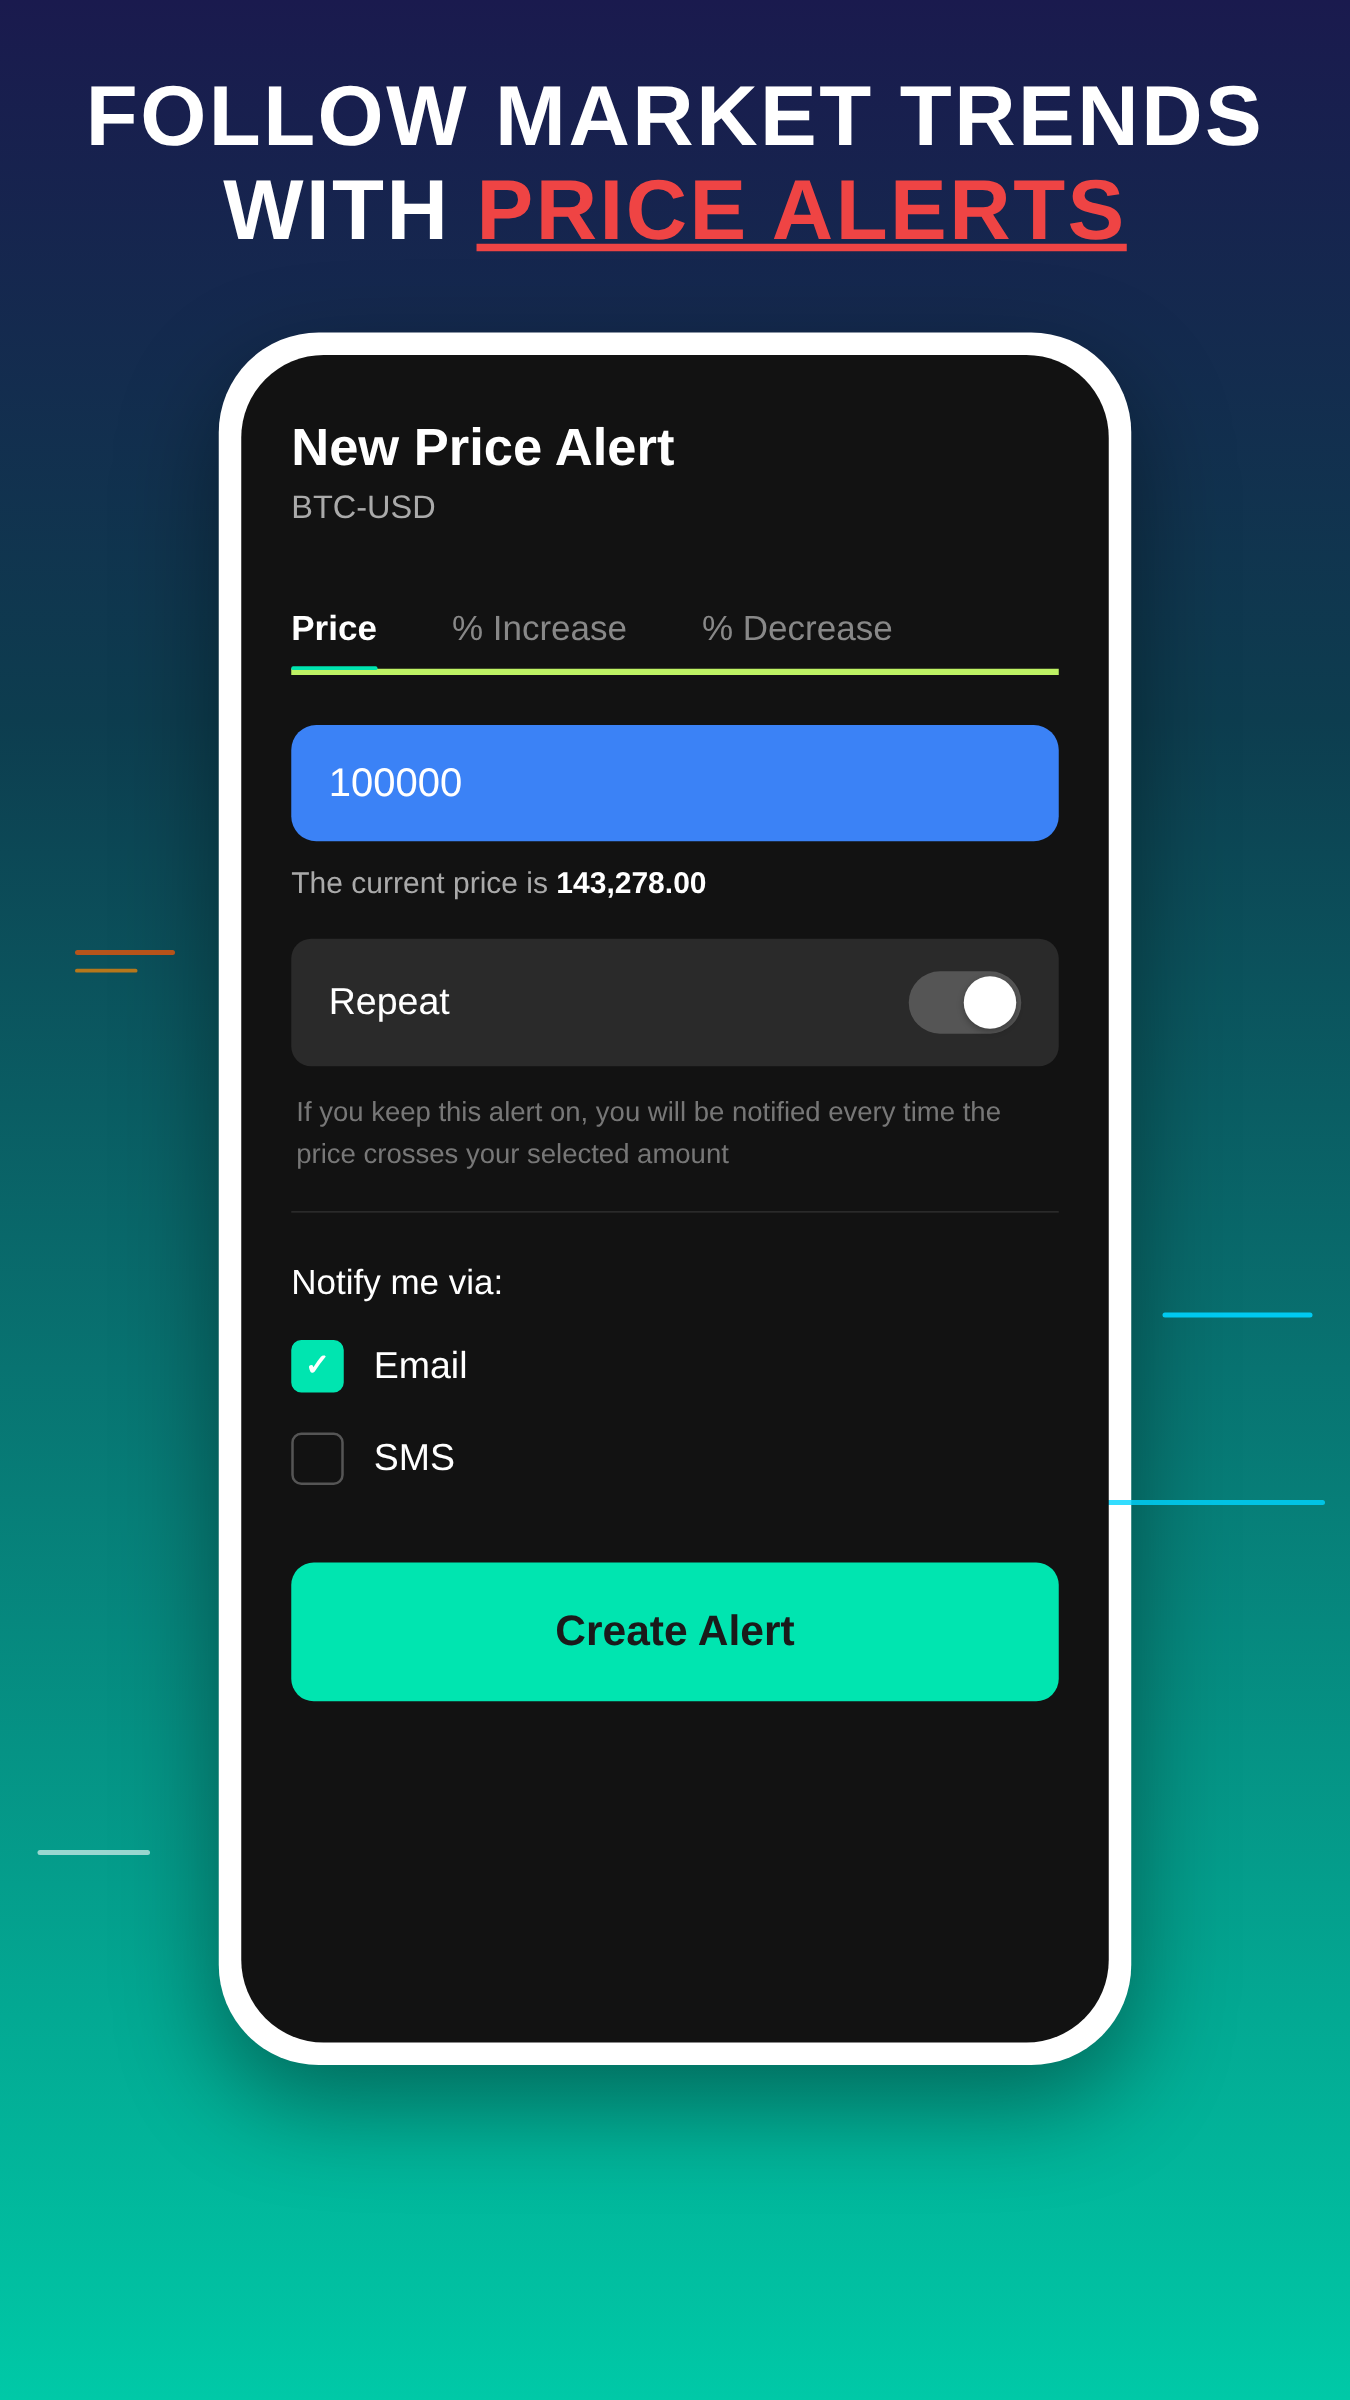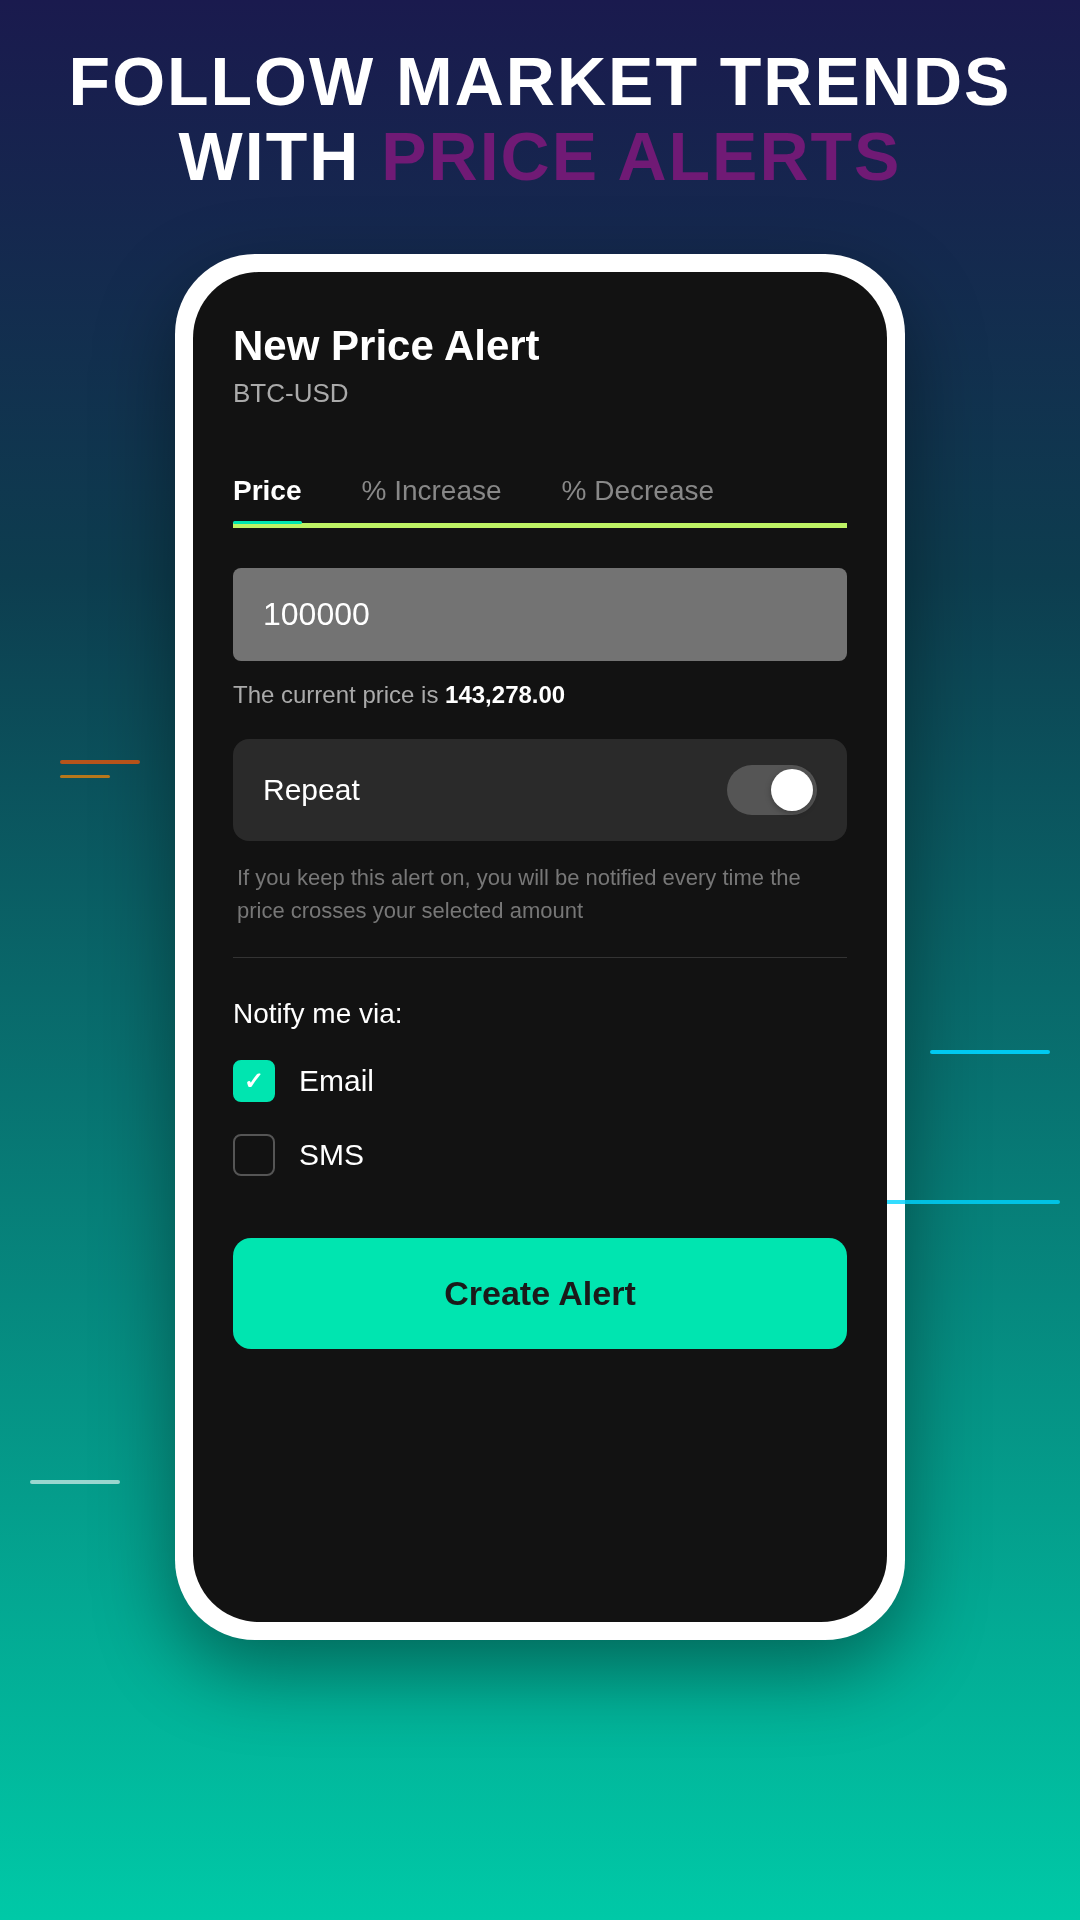--- a/index.html
+++ b/index.html
@@ -51,41 +51,42 @@
       background: white;
       width: 90px;
       top: 1480px;
       left: 30px;
       opacity: 0.6;
     }
 
     
     .header {
       text-align: center;
-      padding-top: 44px;
+      padding-top: 56px;
       padding-bottom: 60px;
     }
     .header-line1 {
       color: white;
       font-size: 68px;
       font-weight: 900;
       letter-spacing: 2px;
       line-height: 1.1;
       text-transform: uppercase;
     }
     .header-line2 {
       color: white;
       font-size: 68px;
       font-weight: 900;
       letter-spacing: 2px;
       line-height: 1.1;
       text-transform: uppercase;
     }
     .header-accent {
-      color: #701a75;
+      color: #ef4444;
+      text-decoration: underline;
     }
 
     
     .phone-wrapper {
       display: flex;
       justify-content: center;
       align-items: center;
     }
     .phone-frame {
       width: 730px;
@@ -141,22 +142,22 @@
       bottom: -1px;
       left: 0;
       right: 0;
       height: 3px;
       background: #00e5b0;
       border-radius: 2px;
     }
 
     
     .price-input-container {
-      background: #737373;
-      border-radius: 8px;
+      background: #3b82f6;
+      border-radius: 20px;
       padding: 28px 30px;
       margin-bottom: 20px;
     }
     .price-input {
       background: transparent;
       border: none;
       color: white;
       font-size: 32px;
       width: 100%;
       outline: none;

